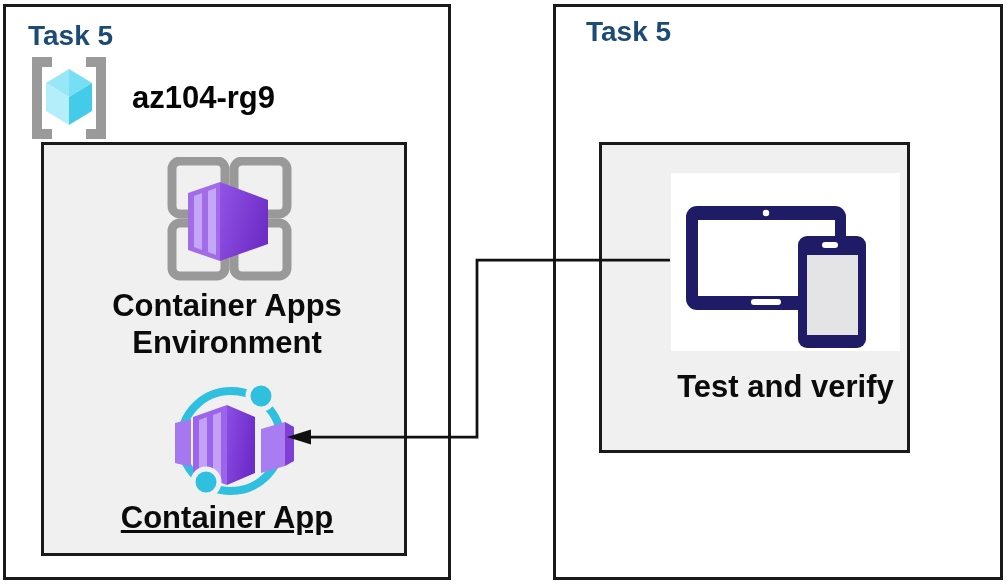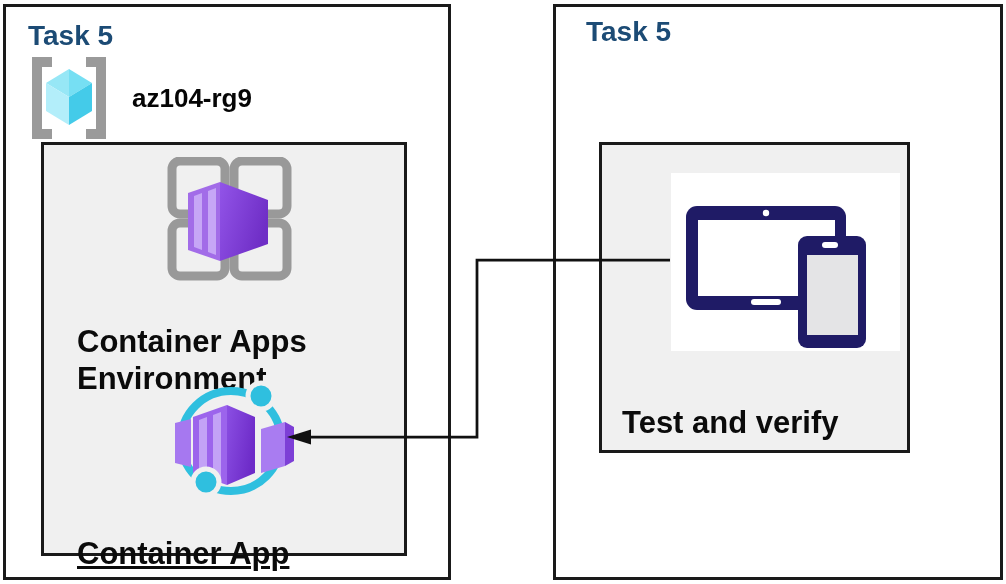--- a/index.html
+++ b/index.html
@@ -7,28 +7,28 @@
           font-family:"Liberation Sans", sans-serif;overflow:hidden;}
   .task-box{position:absolute;top:4px;height:576px;background:#ffffff;
             border:3px solid #1a1a1a;box-sizing:border-box;}
   #task1-box{left:3px;width:448px;}
   #task2-box{left:553px;width:450px;}
   .task-title{position:absolute;font-size:28px;font-weight:700;color:#1c4b75;
               letter-spacing:0px;white-space:nowrap;}
   #task1-title{left:22px;top:13px;}
   #task2-title{left:583px;top:13px;}
   #rg-row{position:absolute;left:26px;top:55px;display:flex;align-items:center;gap:20px;}
-  #rg-name{font-size:26px;font-weight:700;color:#050505;}
+  #rg-name{font-size:31px;font-weight:700;color:#050505;}
   .inner-panel{position:absolute;background:#f0f0f0;border:3px solid #1a1a1a;
                box-sizing:border-box;}
   #inner1{left:41px;top:142px;width:366px;height:414px;}
   #inner2{left:599px;top:142px;width:311px;height:311px;}
   .icon-abs{position:absolute;}
   .diagram-label{position:absolute;font-size:31px;font-weight:700;color:#0b0b0b;
-                 line-height:1.18;margin-top:36px;}
+                 text-align:center;line-height:1.18;}
   #env-label{left:33px;top:143px;width:300px;}
   #app-label{left:33px;top:355px;width:300px;text-decoration:underline;}
   #verify-label{left:20px;top:224px;width:327px;}
   #device-panel{position:absolute;left:69px;top:28px;width:229px;height:178px;background:#ffffff;}
   #arrow-overlay{position:absolute;left:0;top:0;pointer-events:none;}
 </style>
 </head>
 <body>
 
 <div id="canvas">

